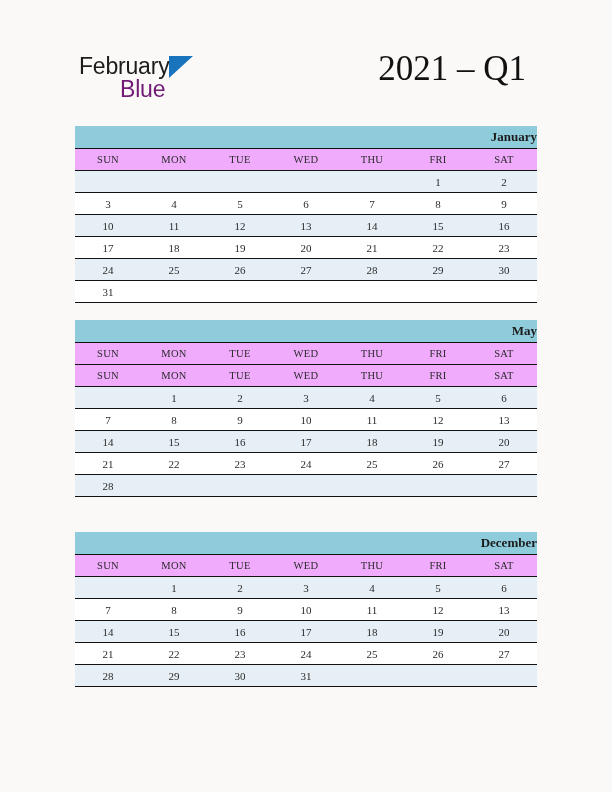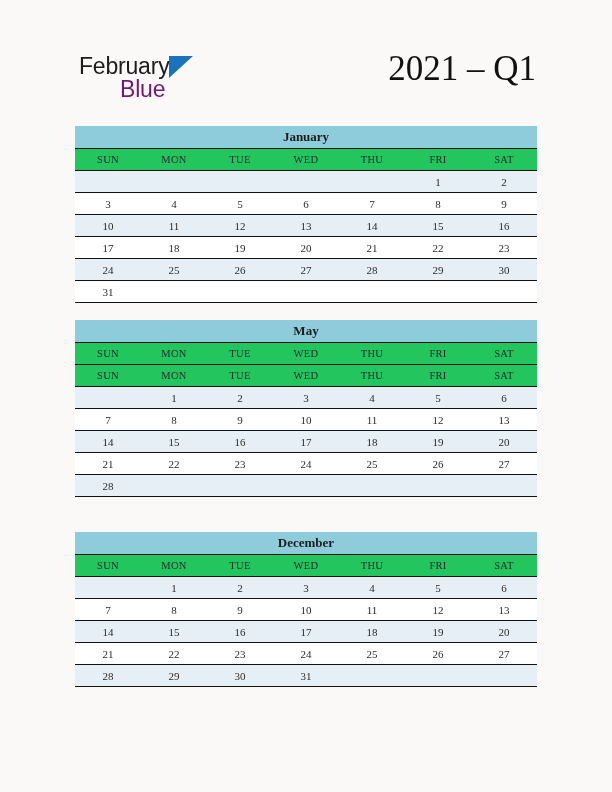--- a/index.html
+++ b/index.html
@@ -71,21 +71,21 @@
     font-family: "Liberation Sans", "DejaVu Sans", sans-serif;
     font-size: 23px;
     line-height: 26px;
     color: #701a75;
     letter-spacing: -0.2px;
     font-weight: 400;
   }
 
   .page-title {
     position: absolute;
-    right: 76px;
+    right: 86px;
     top: 48px;
     font-family: "Liberation Serif", "DejaVu Serif", serif;
     font-size: 35px;
     line-height: 42px;
     color: #111111;
     font-weight: 400;
     white-space: nowrap;
   }
 
   
@@ -95,21 +95,21 @@
     width: 462px;
   }
   #month-0 { top: 126px; }
   #month-1 { top: 320px; }
   #month-2 { top: 532px; }
 
   .month-title {
     background: #8fccdb;
     height: 22px;
     line-height: 22px;
-    text-align: center;
+    text-align: right;
     font-size: 13px;
     font-weight: bold;
     color: #1c1c1c;
     font-family: "Liberation Serif", "DejaVu Serif", serif;
     border-bottom: 1.3px solid #111111;
     box-sizing: content-box;
   }
 
   table.cal {
     width: 462px;
@@ -126,21 +126,21 @@
     color: #2b2b2b;
     font-family: "Liberation Serif", "DejaVu Serif", serif;
     font-weight: normal;
     padding: 0;
     border-bottom: 1.1px solid #111111;
   }
   table.cal th.dow {
     font-size: 10.5px;
     letter-spacing: 0.3px;
     color: #2b2b2b;
-    background: #22c55e;
+    background: #f0abfc;
   }
   table.cal tr.dow-row th {
     border-bottom: 1.1px solid #111111;
   }
   table.cal td.day {
     font-size: 11px;
   }
   tr.shade td { background: #e6eff5; }
   tr.plain td { background: #ffffff; }
 </style>

